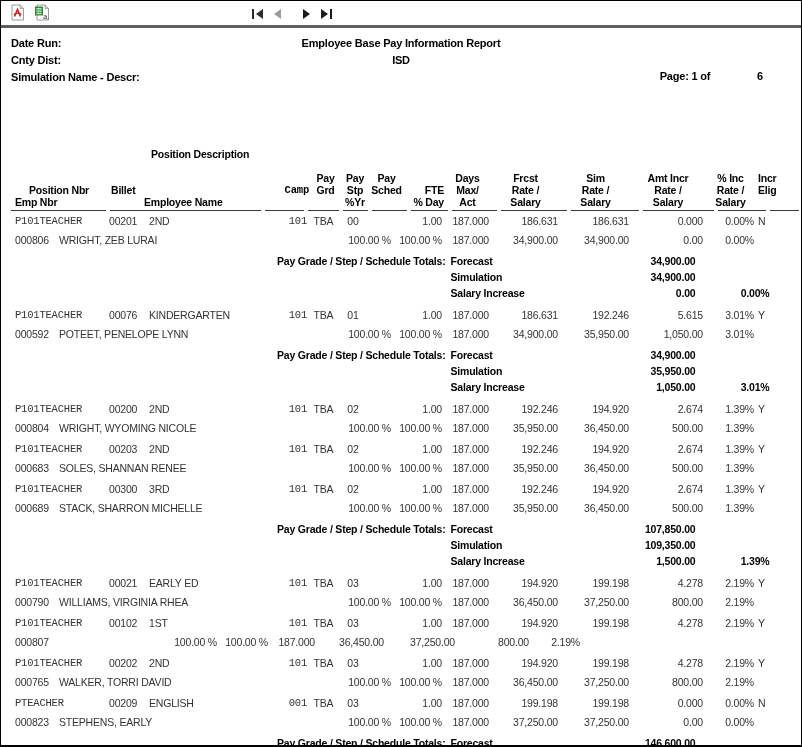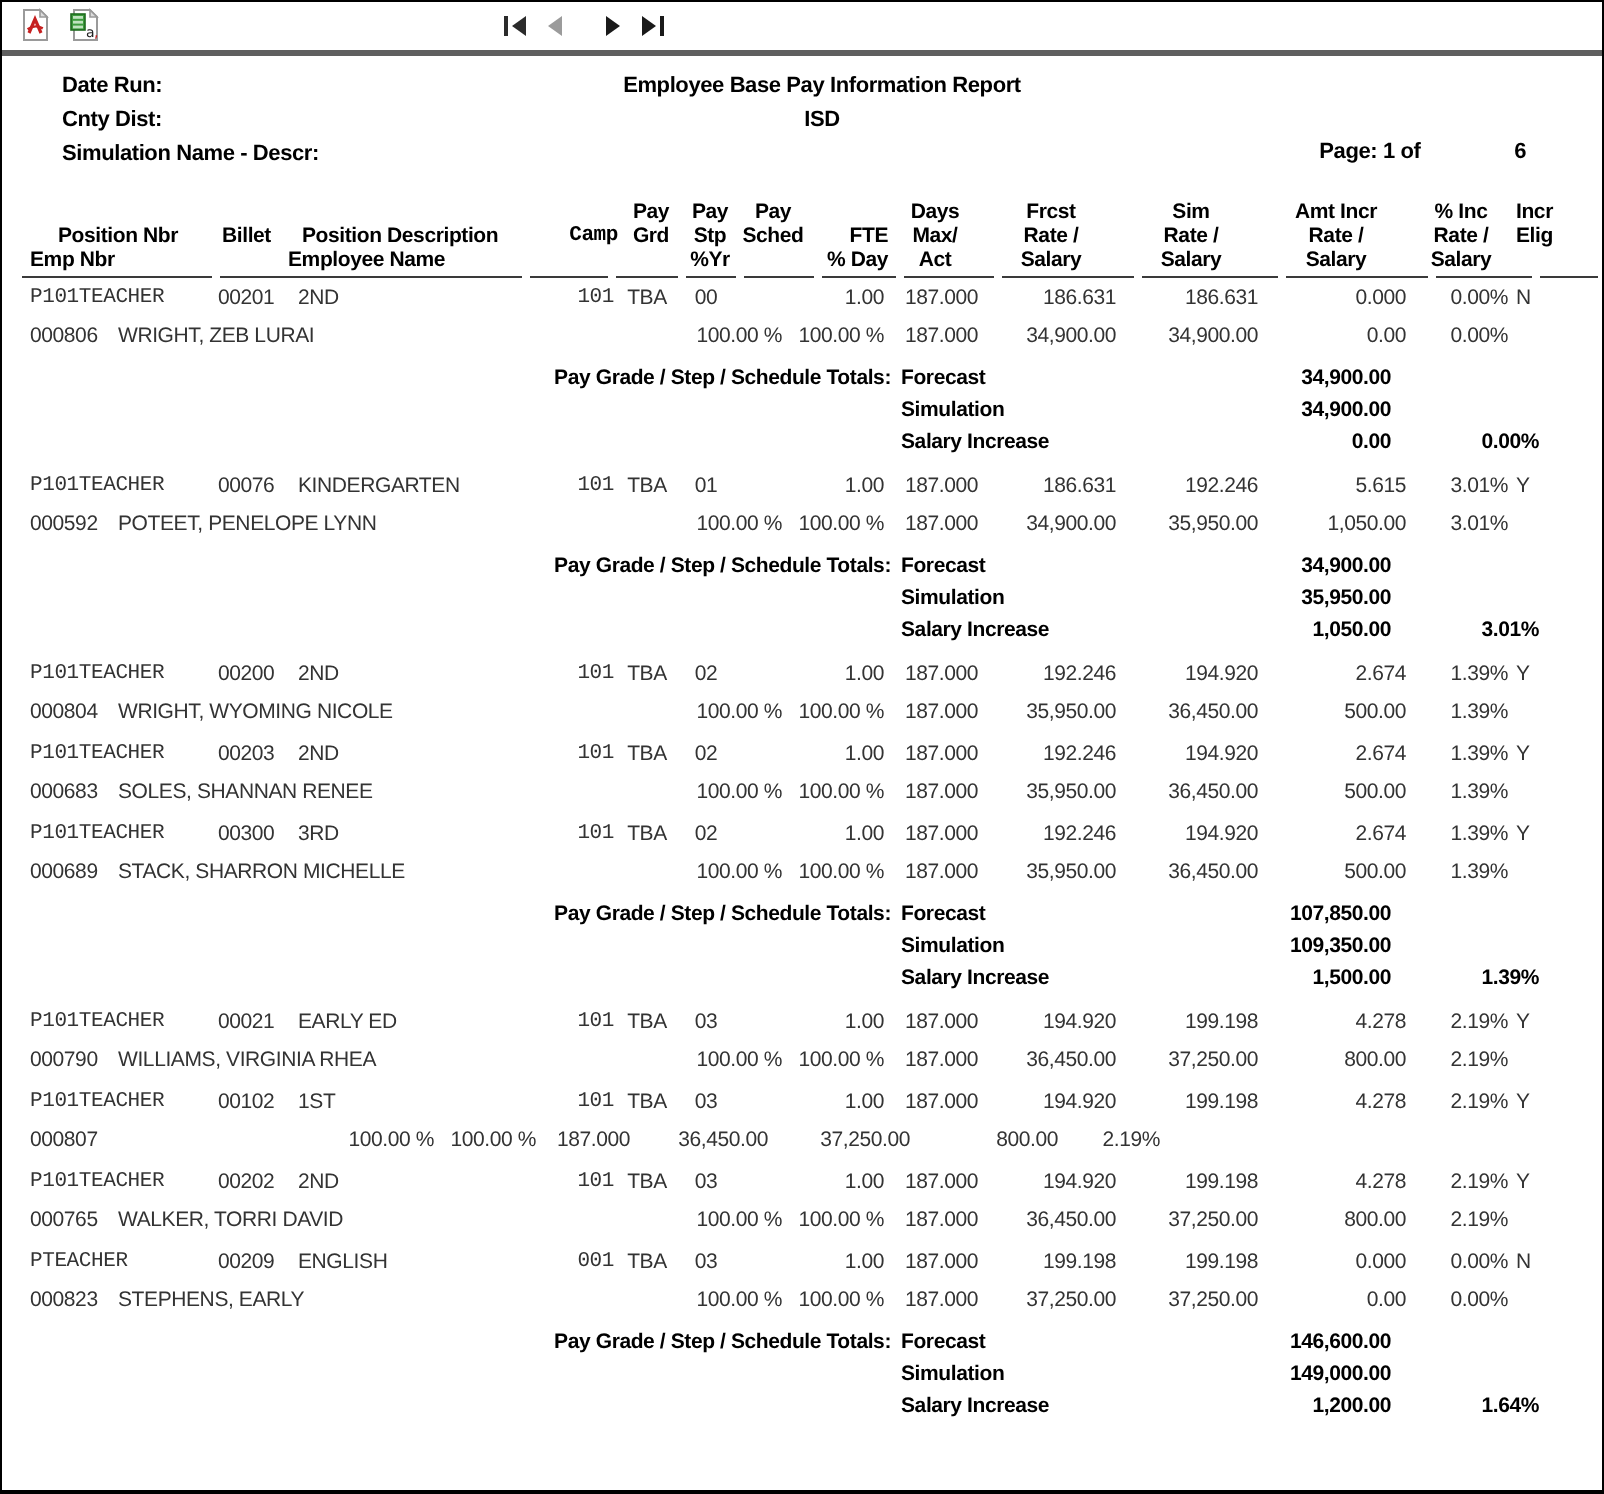--- a/index.html
+++ b/index.html
@@ -13,21 +13,21 @@
   }
   
   .toolbar{height:21px;position:relative;padding-top:3px;}
   .export-icons{position:absolute;left:8px;top:3px;display:flex;gap:8px;}
   .tbicon{width:17px;height:17px;cursor:pointer;}
   .nav{position:absolute;left:250px;top:5px;display:flex;align-items:center;}
   .navbtn{width:13px;height:12px;margin-right:7px;cursor:pointer;display:inline-block;}
   .navbtn.gapafter{margin-right:16px;}
   .sep{height:3px;background:#5f5f5f;}
   
-  .rhead{position:relative;margin-top:7px;font-weight:bold;color:#000;font-size:11px;padding-left:20px;}
+  .rhead{position:relative;margin-top:7px;font-weight:bold;color:#000;font-size:11px;}
   .rh-line{position:relative;height:17px;line-height:17px;}
   .rh-left{position:absolute;left:10px;top:0;}
   .rh-center{position:absolute;left:0;right:0;top:0;text-align:center;}
   .rh-page{position:absolute;right:38px;top:16px;}
   .rh-page .pgtotal{display:inline-block;margin-left:44px;}
   
   .thead{display:flex;margin:14px 0 0 8px;font-weight:bold;color:#000;font-size:10.5px;}
   .th{display:flex;flex-direction:column;justify-content:flex-end;}
   .th div{line-height:12px;min-height:12px;white-space:nowrap;}
   .th div:empty::before{content:"\00a0";}
@@ -35,21 +35,21 @@
   .rules span{display:block;border-top:1px solid #3a3a3a;margin:0 2px;}
   
   .ra1{width:100px;} .ra2{width:40px;} .ra3{width:118px;} .ra4{width:40px;font-family:Liberation Mono, monospace;}
   .ra5{width:33px;}  .ra6{width:26px;} .ra7{width:37px;}  .ra8{width:39px;}
   .ra9{width:47px;}  .ra10{width:69px;}.ra11{width:71px;} .ra12{width:74px;}
   .ra13{width:51px;} .ra14{width:30px;}
   
   .th.ra1 div:nth-child(2){text-align:center;}
   .th.ra1 div:nth-child(3){text-align:left;padding-left:6px;}
   .th.ra2{text-align:left;padding-left:2px;}
-  .th.ra3{text-align:left;}
+  .th.ra3{text-align:left;gap:36px;}
   .th.ra3 div:nth-child(3){margin-left:-7px;}
   .th.ra4{text-align:right;}
   .th.ra5,.th.ra6,.th.ra7,.th.ra9,.th.ra10,.th.ra11,.th.ra12,.th.ra13{text-align:center;}
   .th.ra8{text-align:right;}
   .th.ra14{text-align:left;padding-left:2px;}
   
   .tbody{font-size:10.5px;color:#333;}
   .row{display:flex;margin-left:8px;height:19px;line-height:19px;}
   .cell{white-space:nowrap;}
   .cell.r{display:flex;justify-content:flex-end;}

